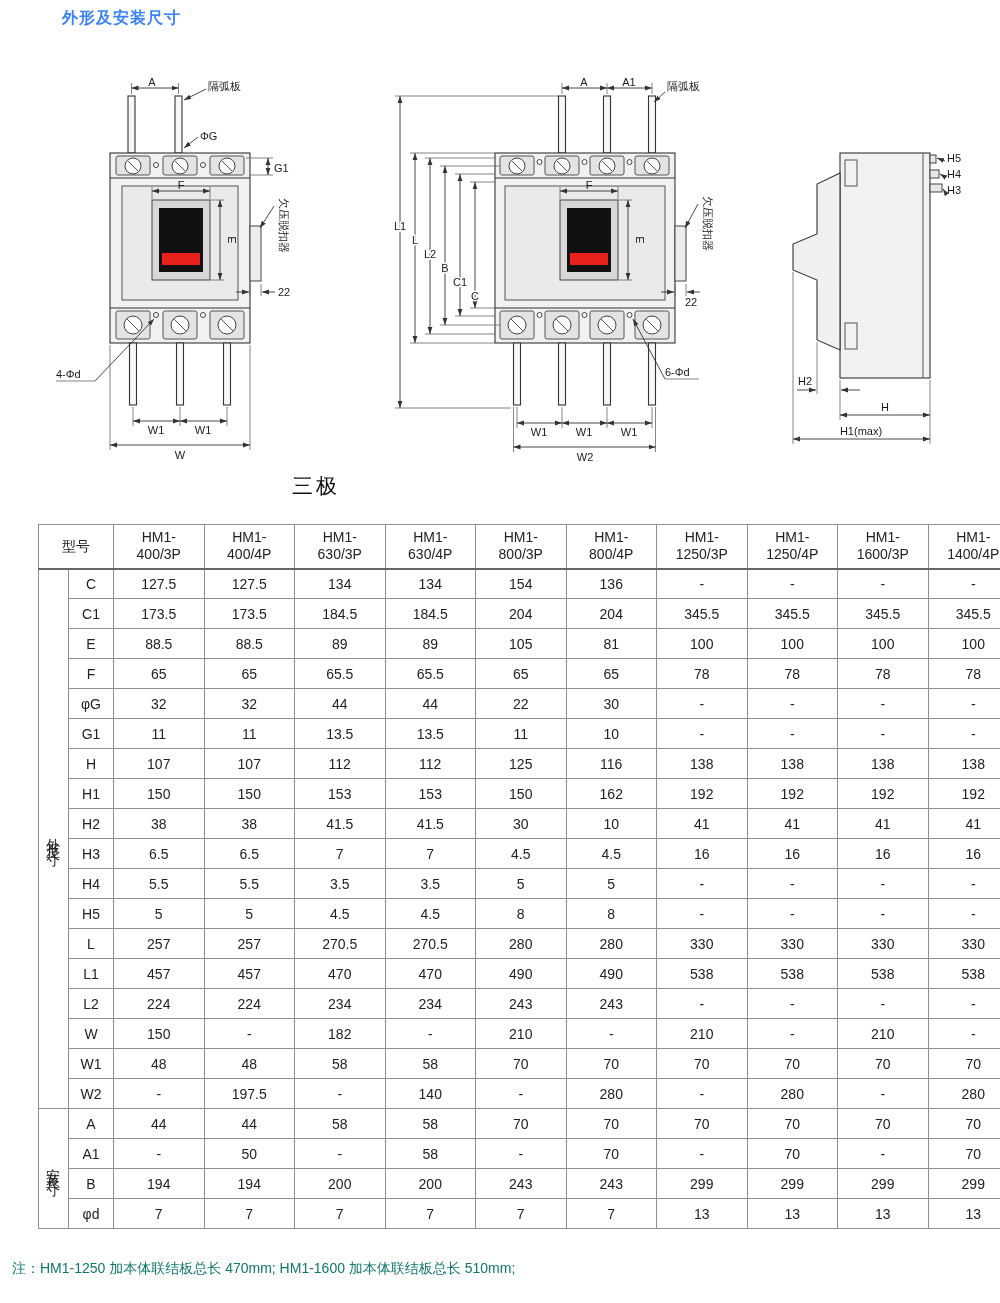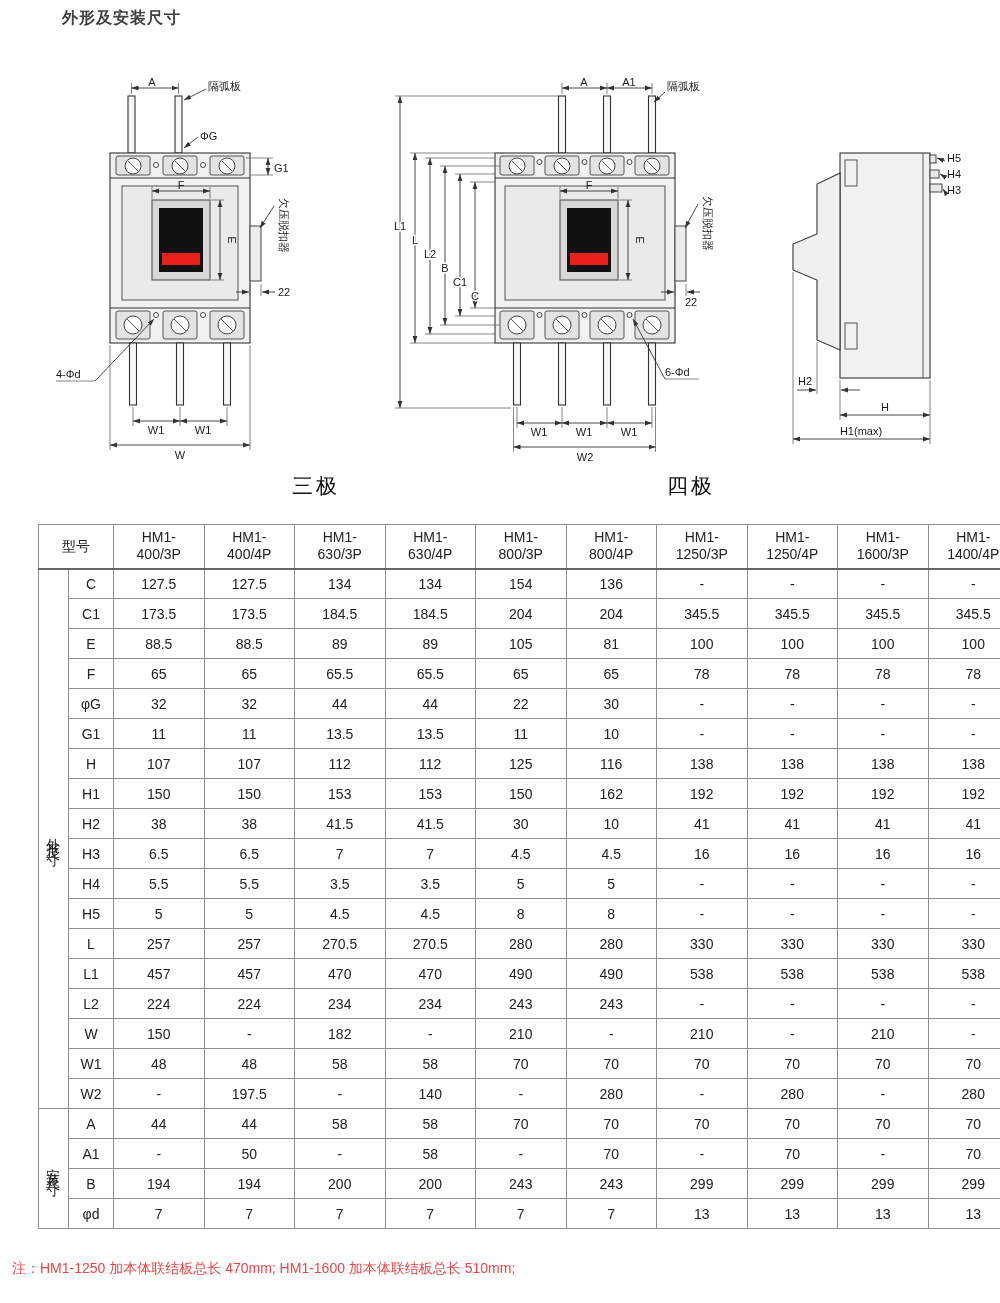--- a/index.html
+++ b/index.html
@@ -1,38 +1,38 @@
 <!DOCTYPE html>
 <html><head>
 <meta charset="utf-8">
 <style>
   * { margin:0; padding:0; box-sizing:border-box; }
   html,body { background:#fff; }
   body { width:1000px; height:1303px; font-family:"Liberation Sans", sans-serif; color:#222; }
   .page { position:relative; width:1000px; height:1303px; background:#ffffff; overflow:hidden; }
-  .title { position:absolute; left:62px; top:8px; font-size:16px; font-weight:bold; color:#404040; letter-spacing:1px; }
+  .title { position:absolute; left:62px; top:8px; font-size:16px; font-weight:bold; color:#3b82f6; letter-spacing:1px; }
   .drawing { position:absolute; }
   .caption { position:absolute; text-align:right; font-size:21px; color:#111; letter-spacing:3px; }
   svg text { font-family:"Liberation Sans", sans-serif; font-size:11px; fill:#1a1a1a; }
   svg .halo { paint-order:stroke; stroke:#ffffff; stroke-width:3px; }
   svg .ext { stroke:#666; stroke-width:0.8; }
   svg .dim { stroke:#333; stroke-width:0.9; fill:none; }
   svg .edge { stroke:#333; stroke-width:1.1; }
 
   .dims-table-wrap { position:absolute; left:10px; top:524px; width:980px; }
   table.dims { border-collapse:collapse; width:980px; table-layout:fixed;margin-left:28px; }
   .dims th, .dims td { border:1px solid #8f8f8f; text-align:center; vertical-align:middle;
                        font-size:14px; color:#222; padding:0; overflow:hidden; }
   .dims thead th { height:44px; font-weight:normal; line-height:1.25; border-bottom:2px solid #666; }
   .dims tbody td { height:30px; }
   .mline { display:block; }
   .group-cell { background:#fff; }
   .group-vert { display:inline-block; writing-mode:vertical-rl; text-orientation:upright;
                 letter-spacing:5px; font-size:14px; line-height:1; }
-  .footnote { position:absolute; left:12px; top:1260px; font-size:14px; color:#ef4444; }
+  .footnote { position:absolute; left:12px; top:1260px; font-size:14px; color:#0f766e; }
 </style>
 </head>
 <body>
 
 <div class="page">
 
   <div class="title">外形及安装尺寸</div>
 
   <svg class="drawing" style="left:40px; top:78px;" width="300" height="392" viewBox="0 0 300 392">
     <defs>
@@ -287,21 +287,20 @@
       <text x="194" y="358" text-anchor="middle">W1</text>
       <text x="239" y="358" text-anchor="middle">W1</text>
       <text x="284" y="358" text-anchor="middle">W1</text>
 
       <line class="ext" x1="168.5" y1="329" x2="168.5" y2="374"></line>
       <line class="ext" x1="310.5" y1="329" x2="310.5" y2="374"></line>
       <line class="dim" x1="168.5" y1="369" x2="310.5" y2="369" marker-start="url(#m2s)" marker-end="url(#m2e)"></line>
       <text x="240" y="383" text-anchor="middle">W2</text>
     </g>
   </svg>
-  <div class="caption" style="left:345px; top:472px; width:370px;">四极</div>
 
   <svg class="drawing" style="left:735px; top:128px;" width="240" height="330" viewBox="0 0 240 330">
     <defs>
       <marker id="m3e" markerWidth="8" markerHeight="8" refX="7" refY="3" orient="auto" markerUnits="userSpaceOnUse">
         <path d="M0,0.6 L7,3 L0,5.4 Z" fill="#333"></path>
         </marker>
       <marker id="m3s" markerWidth="8" markerHeight="8" refX="7" refY="3" orient="auto-start-reverse" markerUnits="userSpaceOnUse">
         <path d="M0,0.6 L7,3 L0,5.4 Z" fill="#333"></path>
         </marker>
     </defs>

